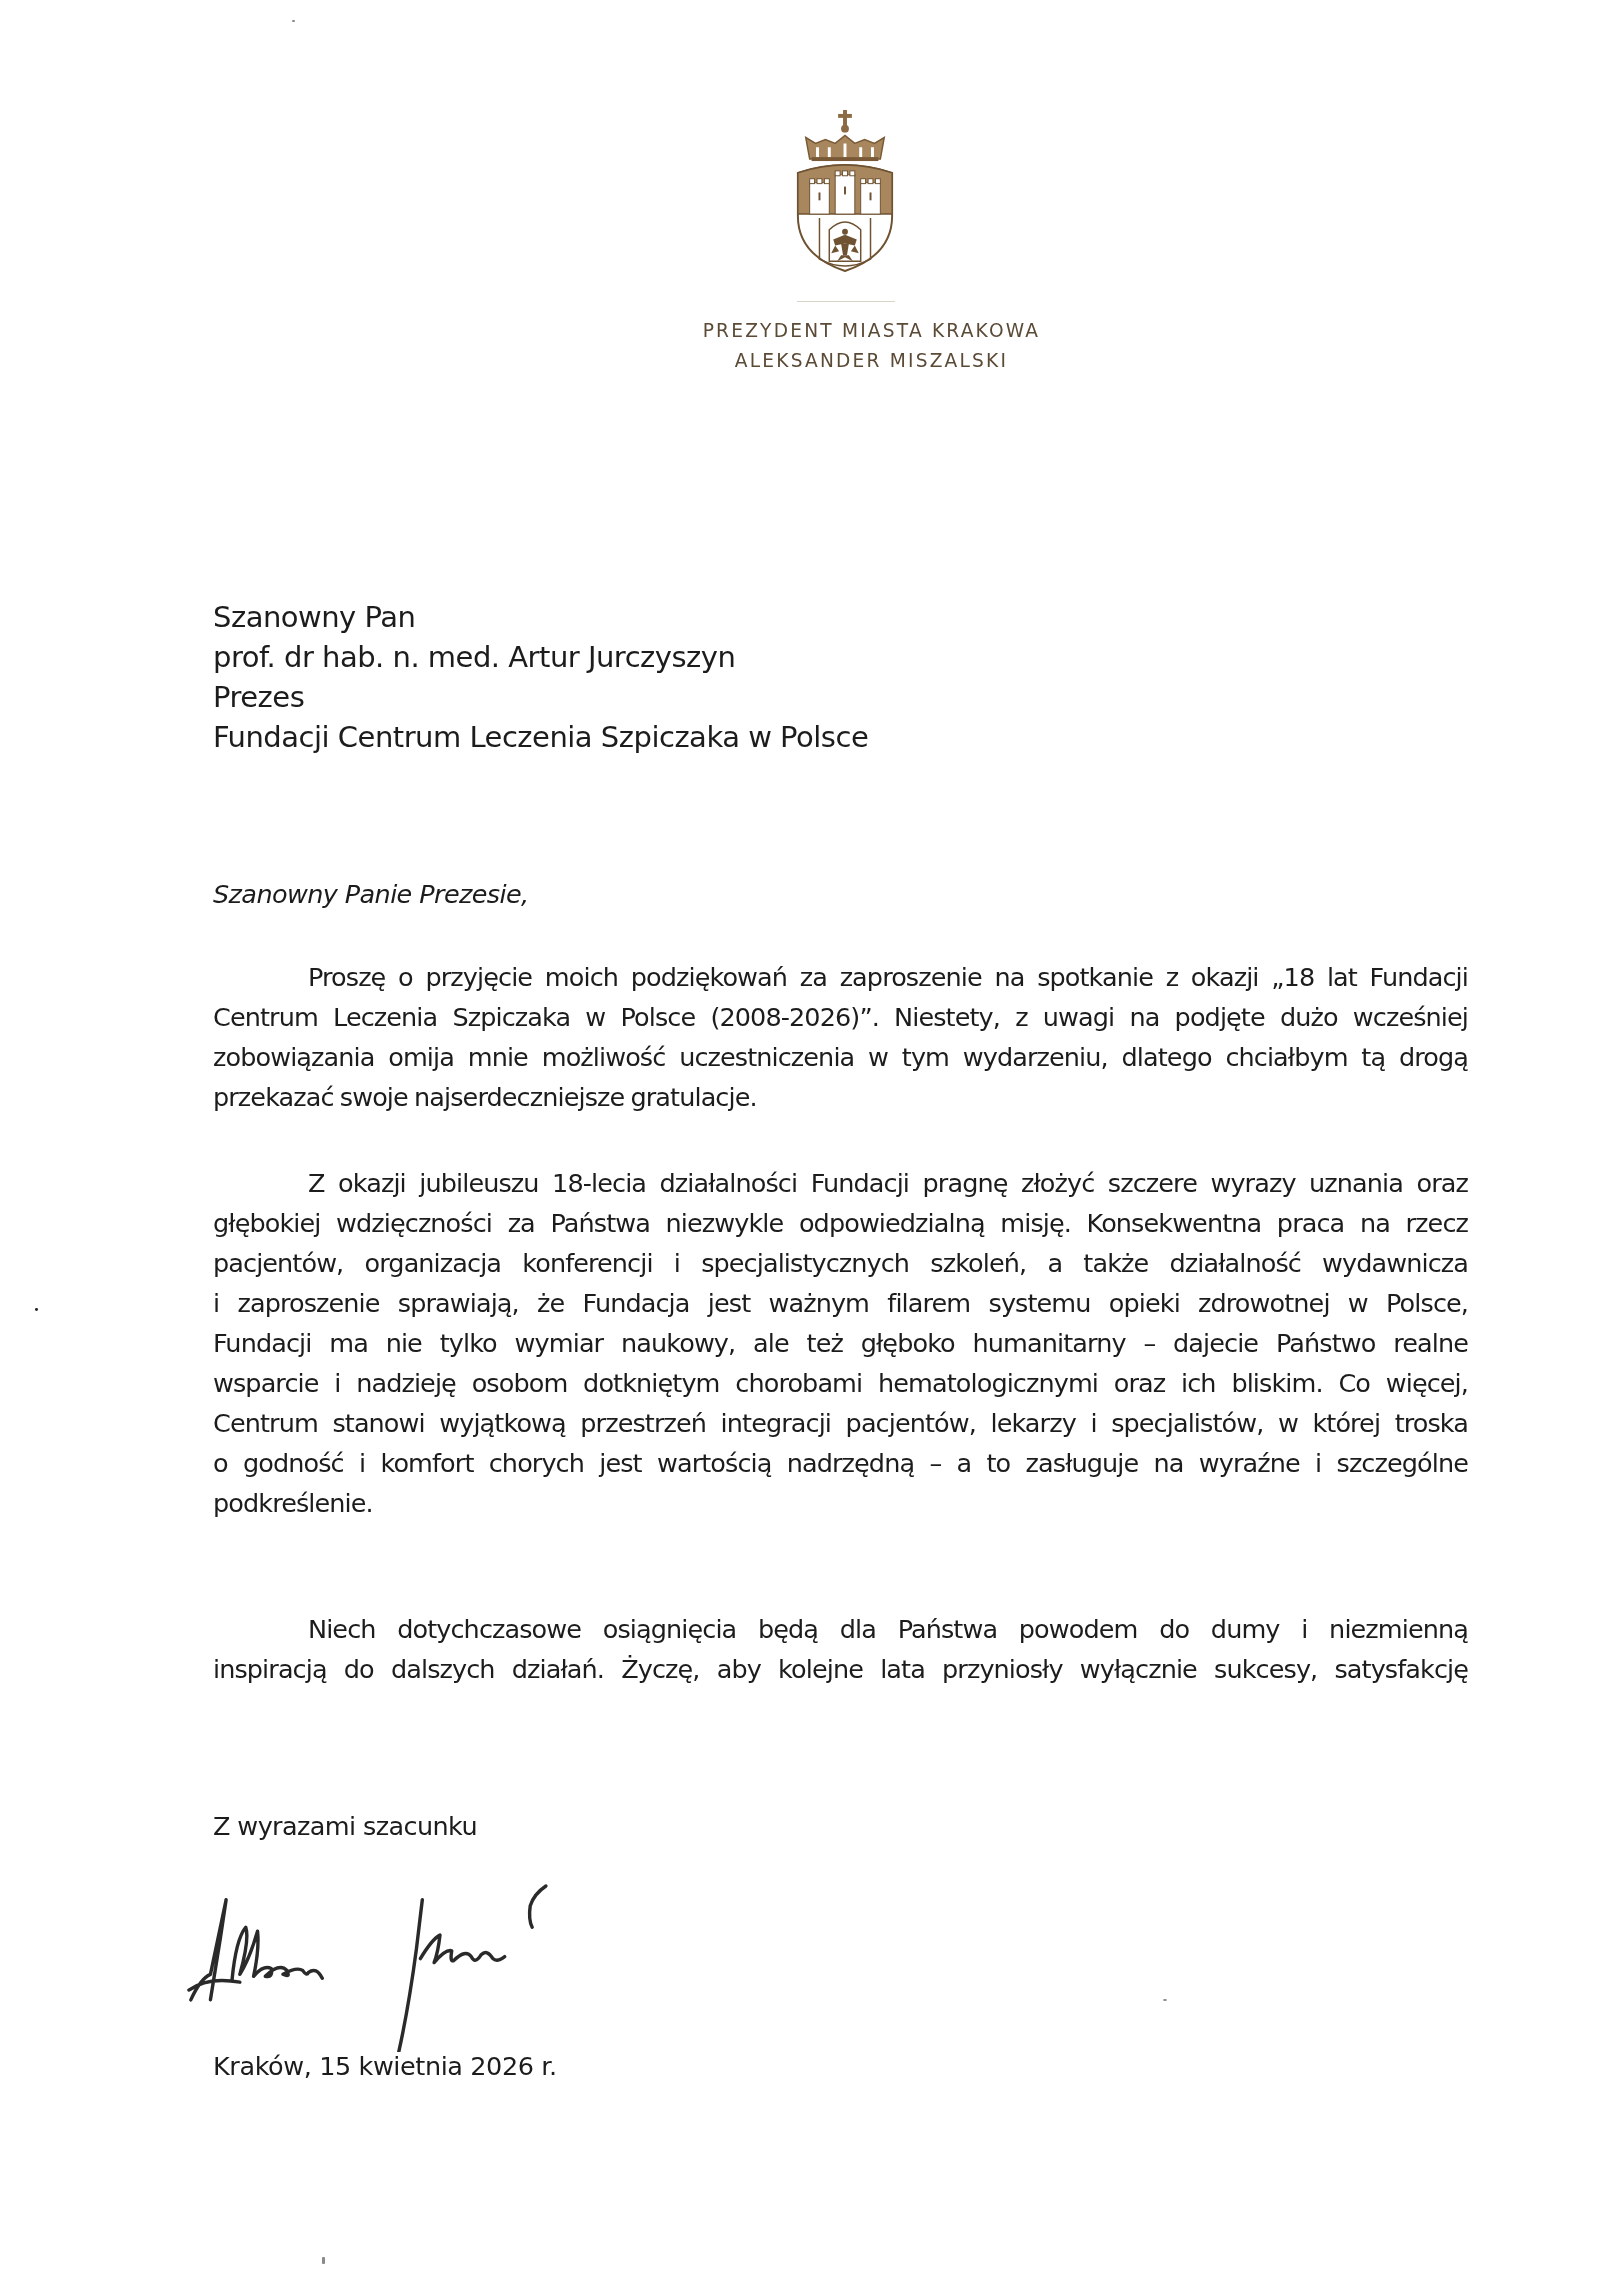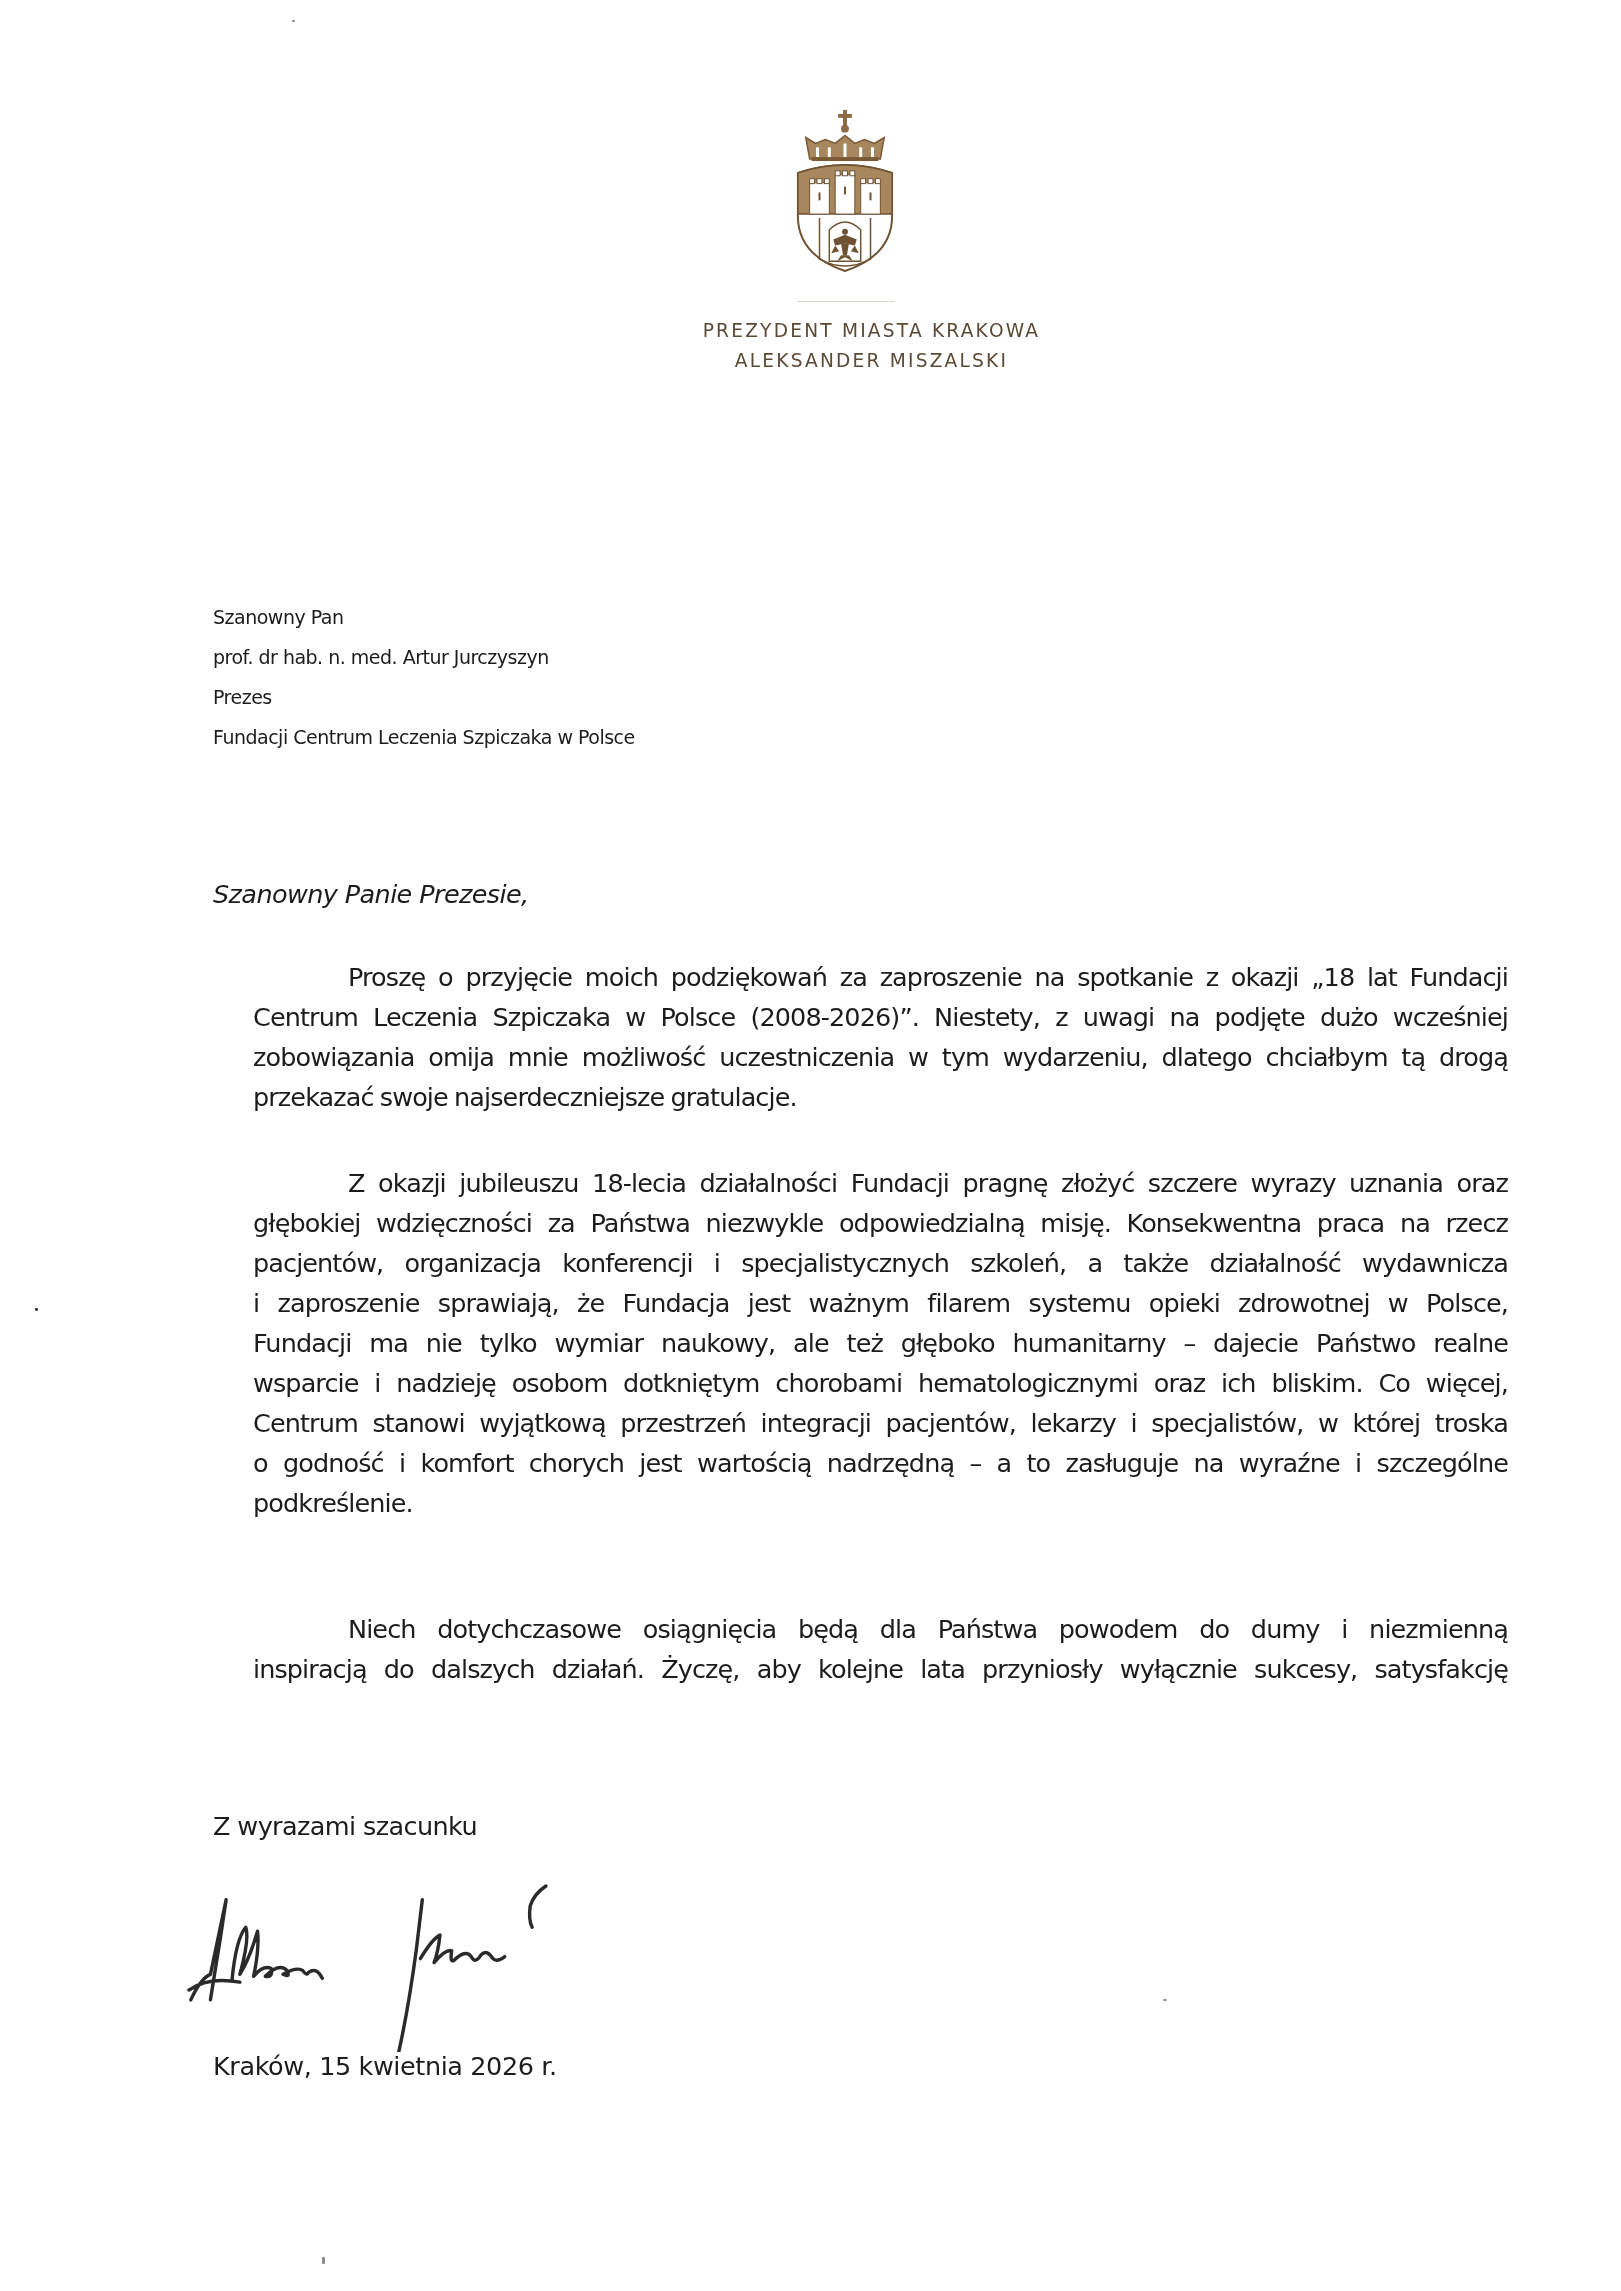--- a/index.html
+++ b/index.html
@@ -49,21 +49,21 @@
       color: #5b4a36;
     }
     .letterhead.l1 { top: 320px; left: 61px; }
     .letterhead.l2 { top: 350px; left: 61px; }
 
     .recipient {
       position: absolute;
       left: 213px;
       top: 597px;
       font-family: "DejaVu Sans", sans-serif;
-      font-size: 19px;
+      font-size: 29px;
       line-height: 40px;
       color: #1c1c1c;
       letter-spacing: -0.5px;
     }
     .recipient div { white-space: nowrap; }
 
     .salutation {
       position: absolute;
       left: 213px;
       top: 879px;
@@ -78,21 +78,20 @@
       position: absolute;
       left: 213px;
       width: 1255px;
       font-family: "DejaVu Sans", sans-serif;
       font-size: 25.5px;
       line-height: 40px;
       color: #1c1c1c;
       text-align: justify;
       letter-spacing: -0.9px;
       word-spacing: -1px;
-      margin-left: 40px;
     }
     .body-text .line {
       display: block;
       text-align: justify;
       text-align-last: justify;
       white-space: nowrap;
       height: 40px;
     }
     .body-text .line.last {
       text-align-last: left;

